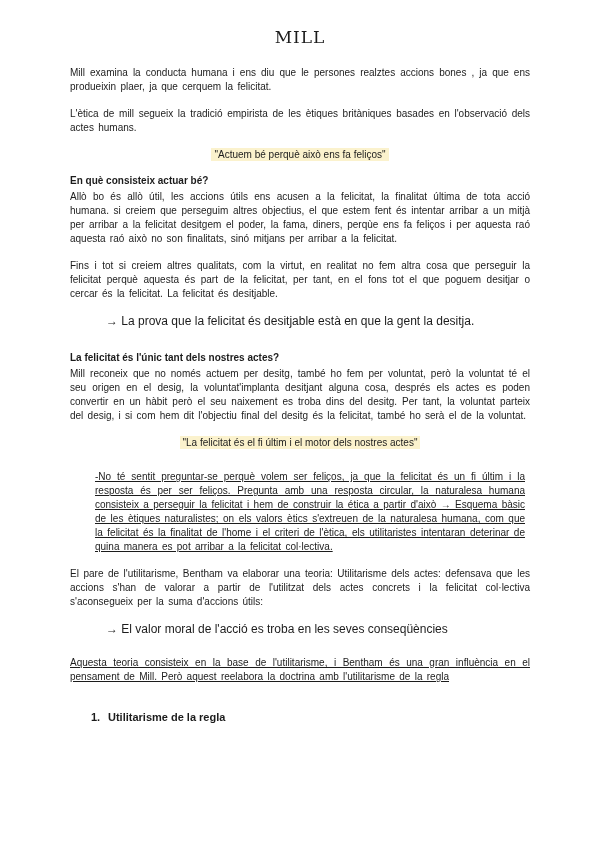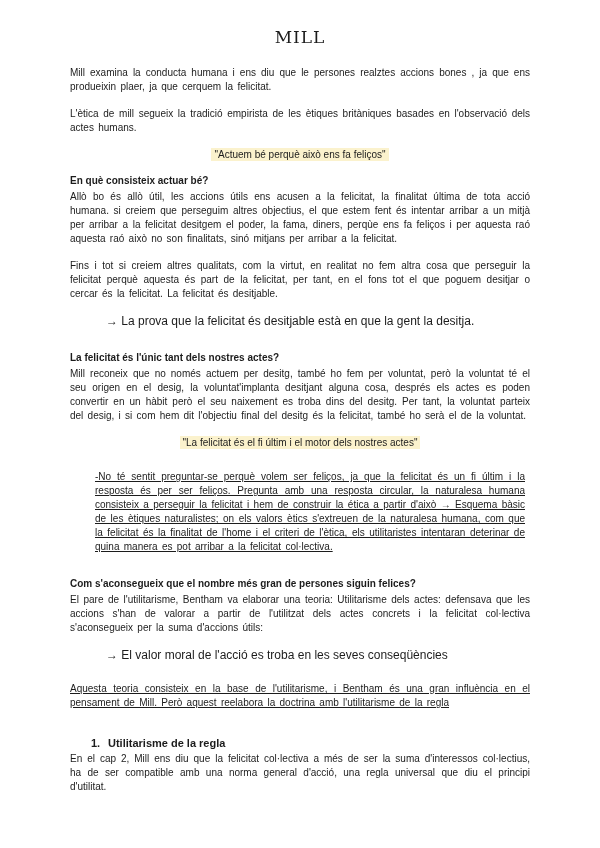--- a/index.html
+++ b/index.html
@@ -104,28 +104,26 @@
   <div class="heading spaced">La felicitat és l'únic tant dels nostres actes?</div>
 
   <p class="body-par">Mill reconeix que no només actuem per desitg, també ho fem per voluntat, però la voluntat té el seu origen en el desig, la voluntat'implanta desitjant alguna cosa, després els actes es poden convertir en un hàbit però el seu naixement es troba dins del desitg. Per tant, la voluntat parteix del desig, i si com hem dit l'objectiu final del desitg és la felicitat, també ho serà el de la voluntat.</p>
 
   <div class="quote-line">
     <span class="hl">"La felicitat és el fi últim i el motor dels nostres actes"</span>
   </div>
 
   <p class="body-par indented extra-gap">-No té sentit preguntar-se perquè volem ser feliços, ja que la felicitat és un fi últim i la resposta és per ser feliços. Pregunta amb una resposta circular, la naturalesa humana consisteix a perseguir la felicitat i hem de construir la ética a partir d'això → Esquema bàsic de les ètiques naturalistes; on els valors ètics s'extreuen de la naturalesa humana, com que la felicitat és la finalitat de l'home i el criteri de l'ètica, els utilitaristes intentaran deterinar de quina manera es pot arribar a la felicitat col·lectiva.</p>
 
-  <div class="heading spaced">Com s'aconsegueix que el nombre més gran de persones siguin felices?</div>
 
   <p class="body-par">El pare de l'utilitarisme, Bentham va elaborar una teoria: Utilitarisme dels actes: defensava que les accions s'han de valorar a partir de l'utilitzat dels actes concrets i la felicitat col·lectiva s'aconsegueix per la suma d'accions útils:</p>
 
   <div class="arrow-line">→ El valor moral de l'acció  es troba en les seves conseqüències</div>
 
   <p class="body-par extra-gap">Aquesta teoria consisteix en la base de l'utilitarisme, i Bentham és una gran  influència en el pensament de Mill. Però aquest reelabora la doctrina amb l'utilitarisme de la regla</p>
 
   <div class="list-heading">
     <span class="num">1.</span>
     <span>Utilitarisme de la regla</span>
   </div>
 
-  <p class="body-par">En el cap 2, Mill ens diu que la felicitat col·lectiva a més de ser la suma d'interessos col·lectius, ha de ser compatible amb una norma general d'acció, una regla universal que diu el principi d'utilitat.</p>
 
 </div>
 
 </body></html>

